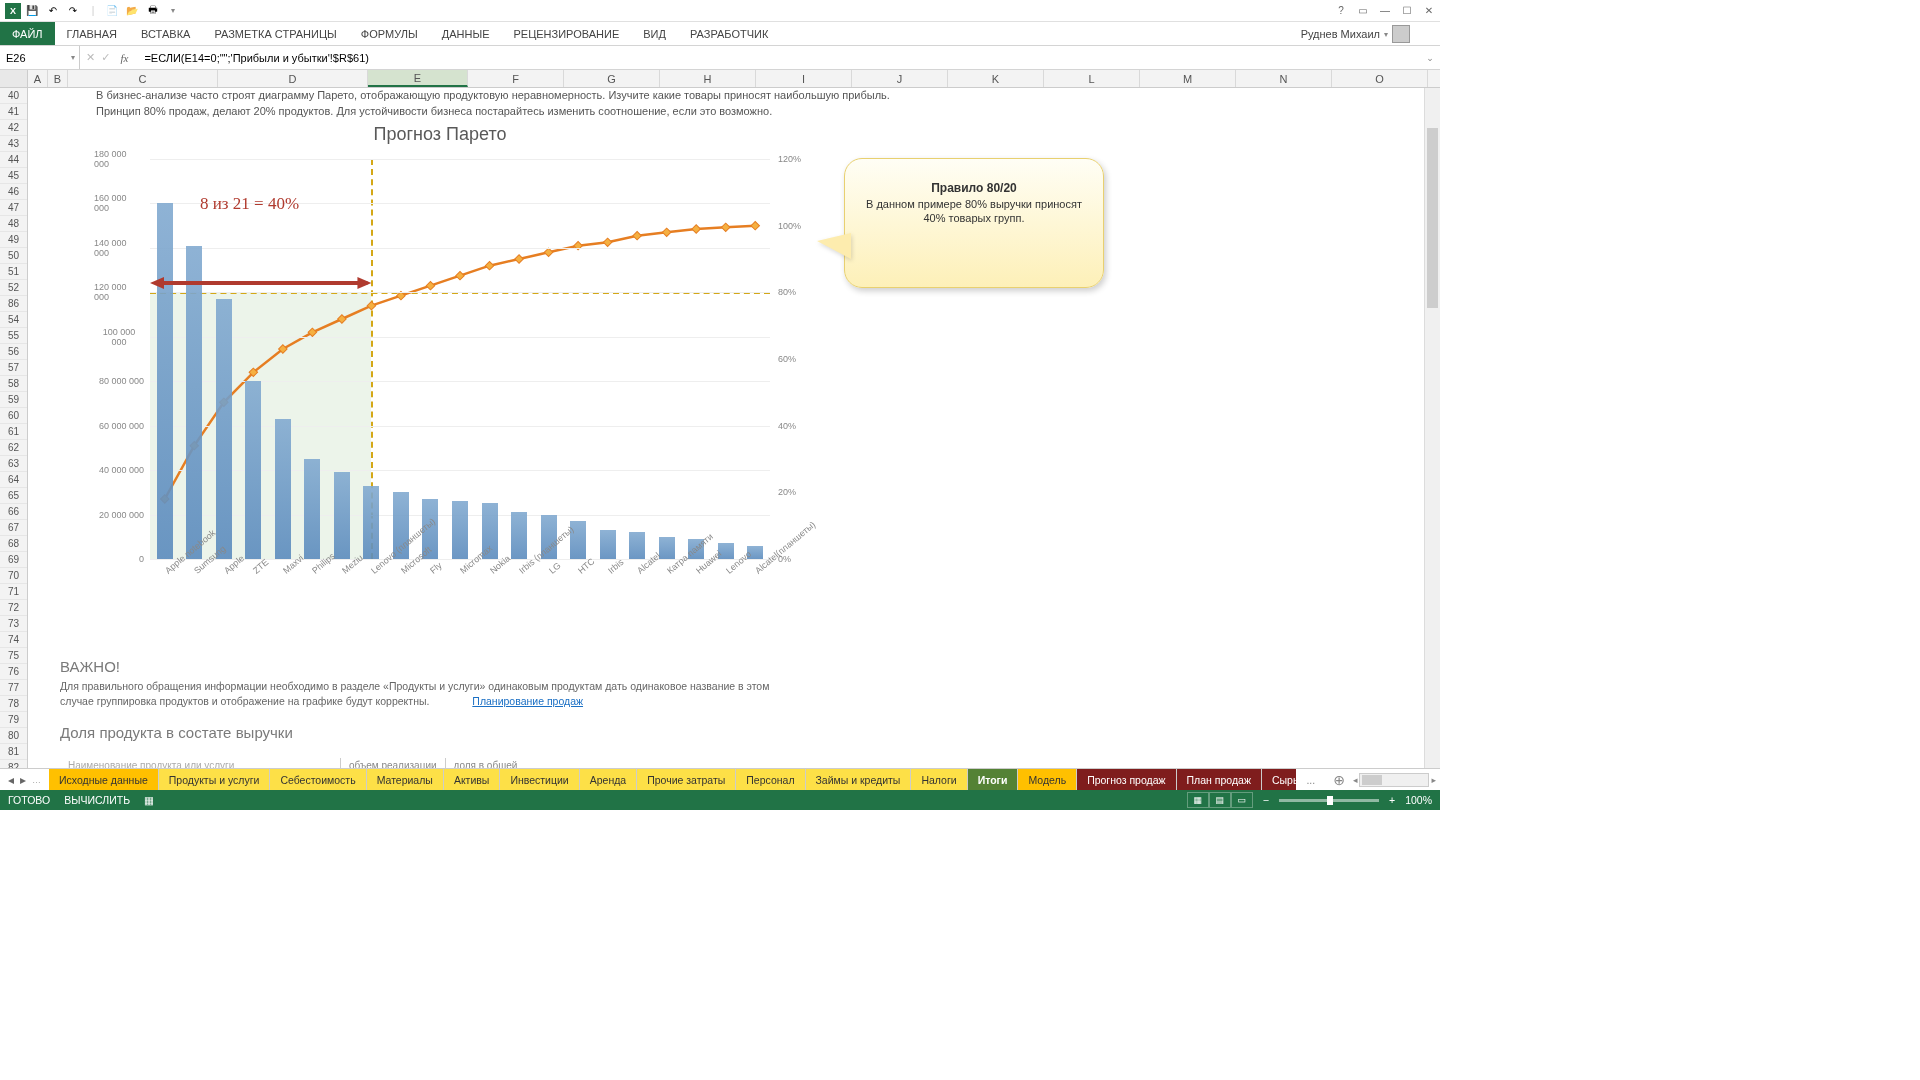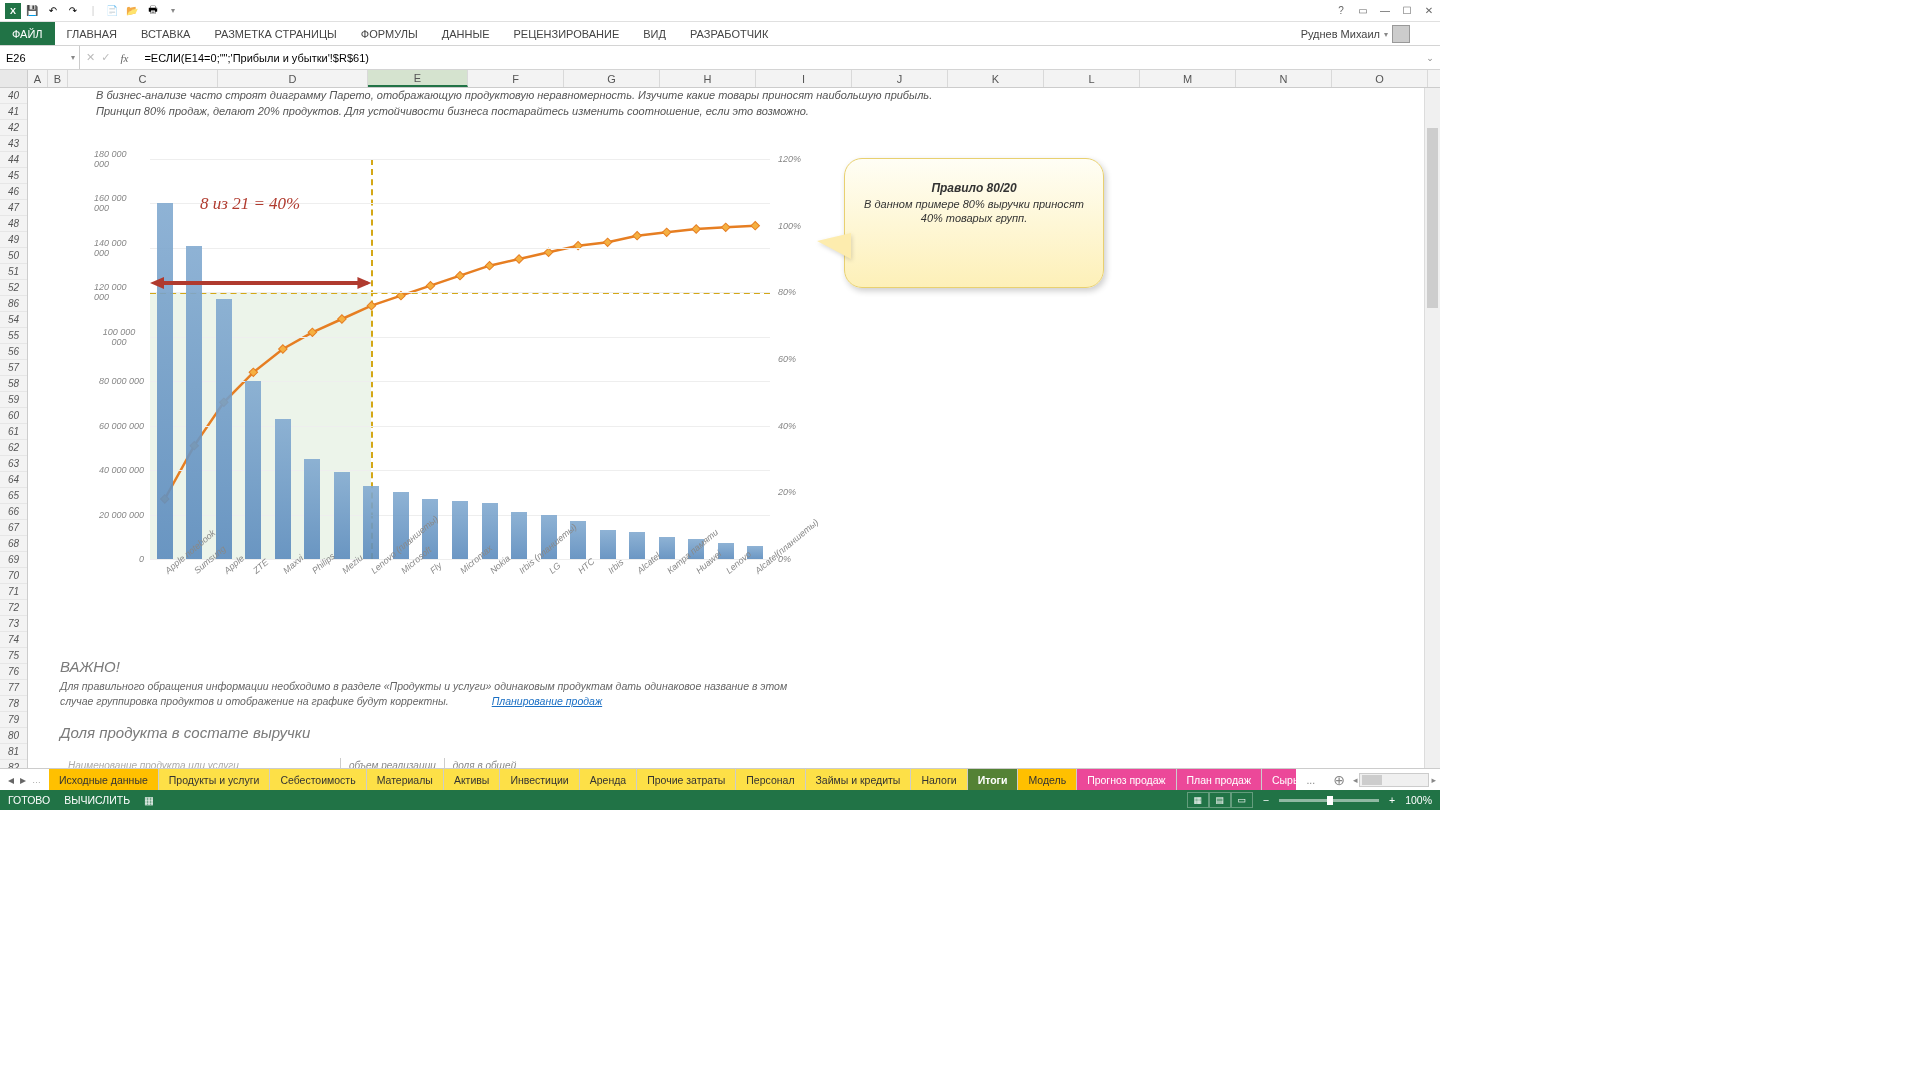--- a/index.html
+++ b/index.html
@@ -32,21 +32,21 @@
 .formula-input { flex: 1; border: none; font-size: 11px; padding: 0 6px; outline: none; }
 .formula-expand { width: 20px; display: flex; align-items: center; justify-content: center; color: #888; font-size: 9px; cursor: pointer; }
 
 
 .col-headers { height: 18px; display: flex; background: #f3f3f3; border-bottom: 1px solid #ccc; font-size: 11px; color: #555; }
 .corner { width: 28px; border-right: 1px solid #ccc; background: #e8e8e8; }
 .col-h { border-right: 1px solid #d9d9d9; display: flex; align-items: center; justify-content: center; }
 .col-h.sel { background: #d5e3cf; border-bottom: 2px solid #217346; }
 
 
-.grid-area { position: absolute; top: 88px; left: 0; right: 0; bottom: 42px; display: flex; background: #e5e5e5; font-style: italic; }
+.grid-area { position: absolute; top: 88px; left: 0; right: 0; bottom: 42px; display: flex; background: #e5e5e5; }
 .row-headers { width: 28px; background: #f3f3f3; border-right: 1px solid #ccc; font-size: 10px; color: #555; }
 .row-h { height: 16px; border-bottom: 1px solid #e6e6e6; display: flex; align-items: center; justify-content: center; }
 .cells { flex: 1; position: relative; background: #fff; }
 
 
 .intro-text { position: absolute; left: 32px; top: 0; font-size: 11px; color: #555; line-height: 15px; margin-left: 36px; }
 .intro-text p { margin-bottom: 1px; }
 
 
 .chart-box { position: absolute; left: 32px; top: 36px; width: 760px; height: 520px; }
@@ -84,21 +84,21 @@
 .table-hdr div:first-child { border: none; width: 280px; color:#aaa;}
 
 
 .sheet-bar { position: absolute; bottom: 20px; left: 0; right: 0; height: 22px; background: #fff; border-top: 1px solid #ccc; display: flex; align-items: stretch; }
 .sheet-nav { display: flex; align-items: center; padding: 0 8px; gap: 6px; color: #666; font-size: 12px; }
 .sheet-nav span { cursor: pointer; }
 .sheet-tabs { display: flex; align-items: stretch; overflow: hidden; }
 .sheet-tab { padding: 0 10px; font-size: 10.5px; display: flex; align-items: center; border-right: 1px solid #ccc; cursor: pointer; white-space: nowrap; background: #d6d6d6; color: #333; }
 .sheet-tab.orange { background: #ffc000; }
 .sheet-tab.green-l { background: #fde047; }
-.sheet-tab.green-d { background: #ec4899; color: #fff; }
+.sheet-tab.green-d { background: #7f1d1d; color: #fff; }
 .sheet-tab.active { background: #fff; font-weight: bold; border-bottom: none; }
 .sheet-tab.green-d.active { background: #548235; }
 .sheet-scroll { margin-left: auto; display: flex; align-items: center; gap: 2px; padding-right: 4px; }
 .hscroll { width: 70px; height: 14px; background: #f0f0f0; border: 1px solid #ccc; position: relative; }
 .hscroll-thumb { position: absolute; left: 2px; top: 1px; width: 20px; height: 10px; background: #cdcdcd; }
 
 
 .status-bar { position: absolute; bottom: 0; left: 0; right: 0; height: 20px; background: #217346; color: #fff; display: flex; align-items: center; font-size: 10.5px; padding: 0 8px; }
 .status-left { display: flex; gap: 14px; }
 .status-right { margin-left: auto; display: flex; align-items: center; gap: 10px; }
@@ -239,20 +239,21 @@
       <div class="row-h">82</div>
     </div>
   <div class="cells">
 
     <div class="intro-text">
       <p>В бизнес-анализе часто строят диаграмму Парето, отображающую продуктовую неравномерность. Изучите какие товары приносят наибольшую прибыль.</p>
       <p>Принцип 80% продаж, делают 20% продуктов. Для устойчивости бизнеса постарайтесь изменить соотношение, если это возможно.</p>
     </div>
 
     <div class="chart-box">
+      <div class="chart-title">Прогноз Парето</div>
       <div class="y-axis-left" id="y-left">
           <div class="y-tick-l" style="top: 400px;">0</div>
           <div class="y-tick-l" style="top: 355.556px;">20 000 000</div>
           <div class="y-tick-l" style="top: 311.111px;">40 000 000</div>
           <div class="y-tick-l" style="top: 266.667px;">60 000 000</div>
           <div class="y-tick-l" style="top: 222.222px;">80 000 000</div>
           <div class="y-tick-l" style="top: 177.778px; text-align: center;">100 000 000</div>
           <div class="y-tick-l" style="top: 133.333px;">120 000 000</div>
           <div class="y-tick-l" style="top: 88.8889px;">140 000 000</div>
           <div class="y-tick-l" style="top: 44.4444px;">160 000 000</div>

